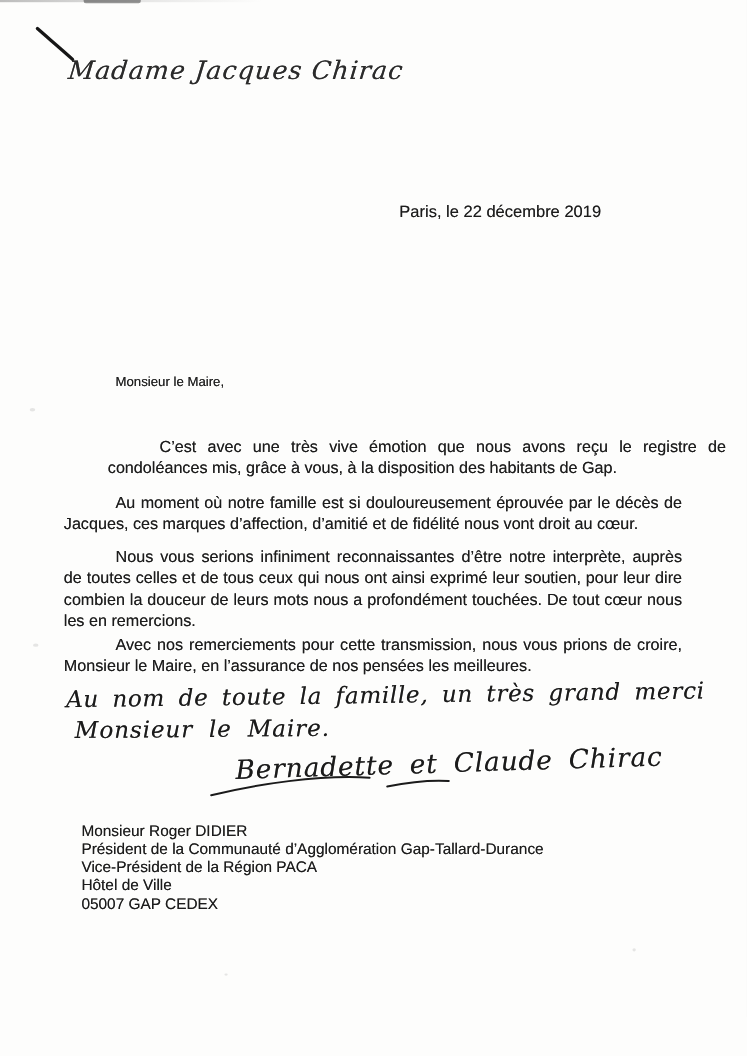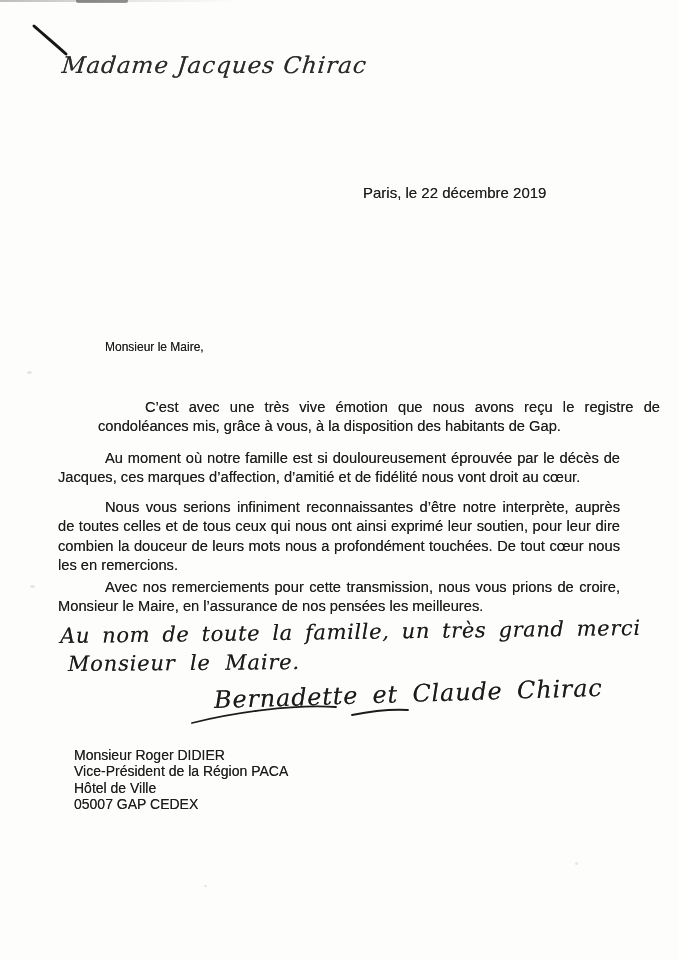--- a/index.html
+++ b/index.html
@@ -114,18 +114,19 @@
   <div class="hand hand-line2">Monsieur le Maire.</div>
   <div class="hand signature">Bernadette et Claude Chirac</div>
 
   <svg class="sig-underline" width="250" height="30">
     <path d="M8,26 C48,16 108,7 152,10" stroke="#1b1b1b" stroke-width="1.8" fill="none" stroke-linecap="round"></path>
     <path d="M168,18 C188,14 208,12 224,13" stroke="#1b1b1b" stroke-width="1.8" fill="none" stroke-linecap="round"></path>
   </svg>
 
   <div class="recipient">
     <div>Monsieur Roger DIDIER</div>
+    <div>Président de la Communauté d’Agglomération Gap-Tallard-Durance</div>
     <div>Vice-Président de la Région PACA</div>
     <div>Hôtel de Ville</div>
     <div>05007 GAP CEDEX</div>
   </div>
 
 </div>
 
 </body></html>

